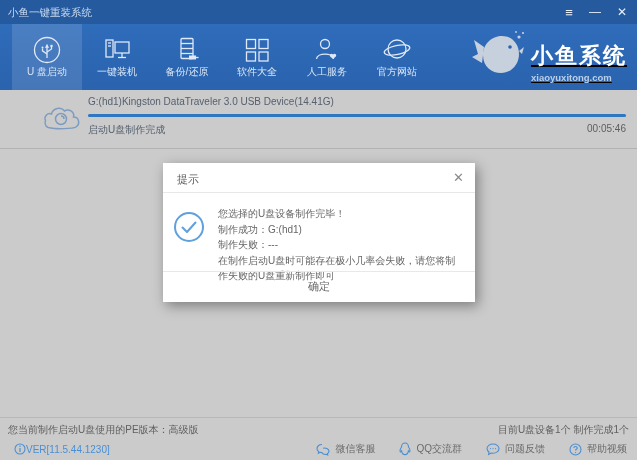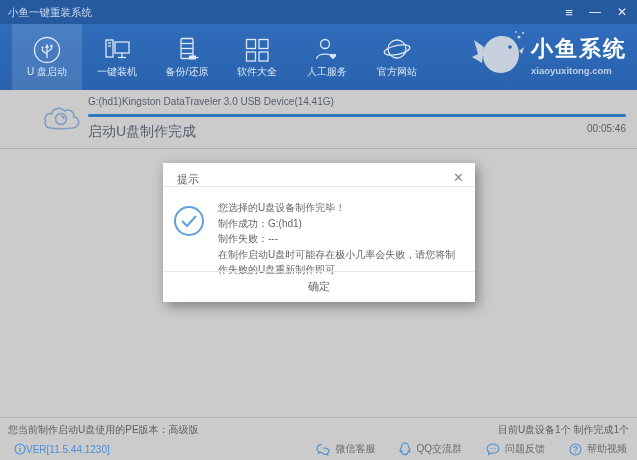--- a/index.html
+++ b/index.html
@@ -17,41 +17,41 @@
   
   .toolbar { position:absolute; top:24px; left:0; right:0; height:66px;
              background:linear-gradient(180deg,#2f6cba 0%,#2a63ae 100%); display:flex; }
   .tool-items { display:flex; margin-left:12px; }
   .tool-item { width:70px; height:66px; display:flex; flex-direction:column; align-items:center;
                justify-content:center; cursor:pointer; }
   .tool-item.selected { background:rgba(255,255,255,0.13); }
   .tool-item svg { width:30px; height:30px; display:block; }
   .tool-label { font-size:10px; color:#d9e6f6; white-space:nowrap; }
 
-  .brand { position:absolute; right:10px; top:3px; display:flex; align-items:center; }
+  .brand { position:absolute; right:10px; top:3px; display:flex; align-items:flex-end;text-decoration:underline; }
   .brand svg.fish { width:58px; height:56px; }
   .brand-text { margin-left:4px; }
   .brand-name { font-size:22px; font-weight:bold; color:#ffffff; letter-spacing:2px; }
   .brand-domain { font-size:9.5px; color:#bccfe8; font-weight:bold; margin-top:1px; }
 
   
   .strip { position:absolute; top:90px; left:0; right:0; height:59px; background:#cbcbcb;
            border-bottom:1px solid #b2b2b2; }
   .cloud { position:absolute; left:42px; top:13px; }
   .device-label { position:absolute; left:88px; top:6px; font-size:10px; color:#55606e; }
   .progress-track { position:absolute; left:88px; right:11px; top:24px; height:3px;
                     background:#aab4bd; border-radius:2px; }
   .progress-fill { height:3px; background:#2d78c0; border-radius:2px; }
-  .strip-status { position:absolute; left:88px; top:33px; font-size:14px; color:#55606e; }
+  .strip-status { position:absolute; left:88px; top:33px; font-size:10px; color:#55606e; }
   .strip-timer { position:absolute; right:11px; top:33px; font-size:10px; color:#5e5e5e; }
 
   
   .dialog { position:absolute; left:163px; top:163px; width:312px; height:139px; background:#ffffff;
             box-shadow:3px 4px 12px rgba(0,0,0,0.38); }
-  .dialog-header { position:relative; height:24px; border-bottom:1px solid #e8e8e8; }
+  .dialog-header { position:relative; height:30px; border-bottom:1px solid #e8e8e8; }
   .dialog-title { position:absolute; left:14px; top:9px; font-size:11px; color:#595959; }
   .dialog-close { position:absolute; right:11px; top:7px; font-size:13px; color:#8a8a8a; cursor:pointer; }
   .dialog-body { display:flex; padding:13px 14px 0 10px; }
   .check-icon { flex:0 0 auto; margin-top:5px; }
   .dialog-text { margin-left:13px; font-size:10px; color:#666666; line-height:15.5px; width:248px; }
   .dialog-footer { position:absolute; left:0; right:0; bottom:0; height:31px;
                    border-top:1px solid #e8e8e8; text-align:center; }
   .ok-button { display:inline-block; margin-top:7px; padding:0 22px; font-size:11px; color:#666666; cursor:pointer; }
 
   

